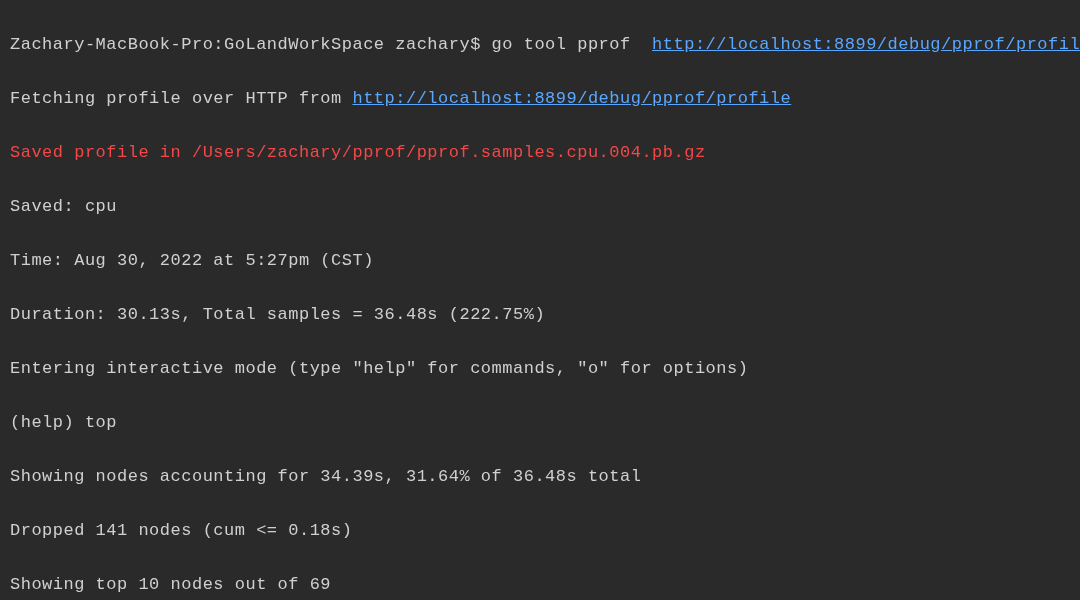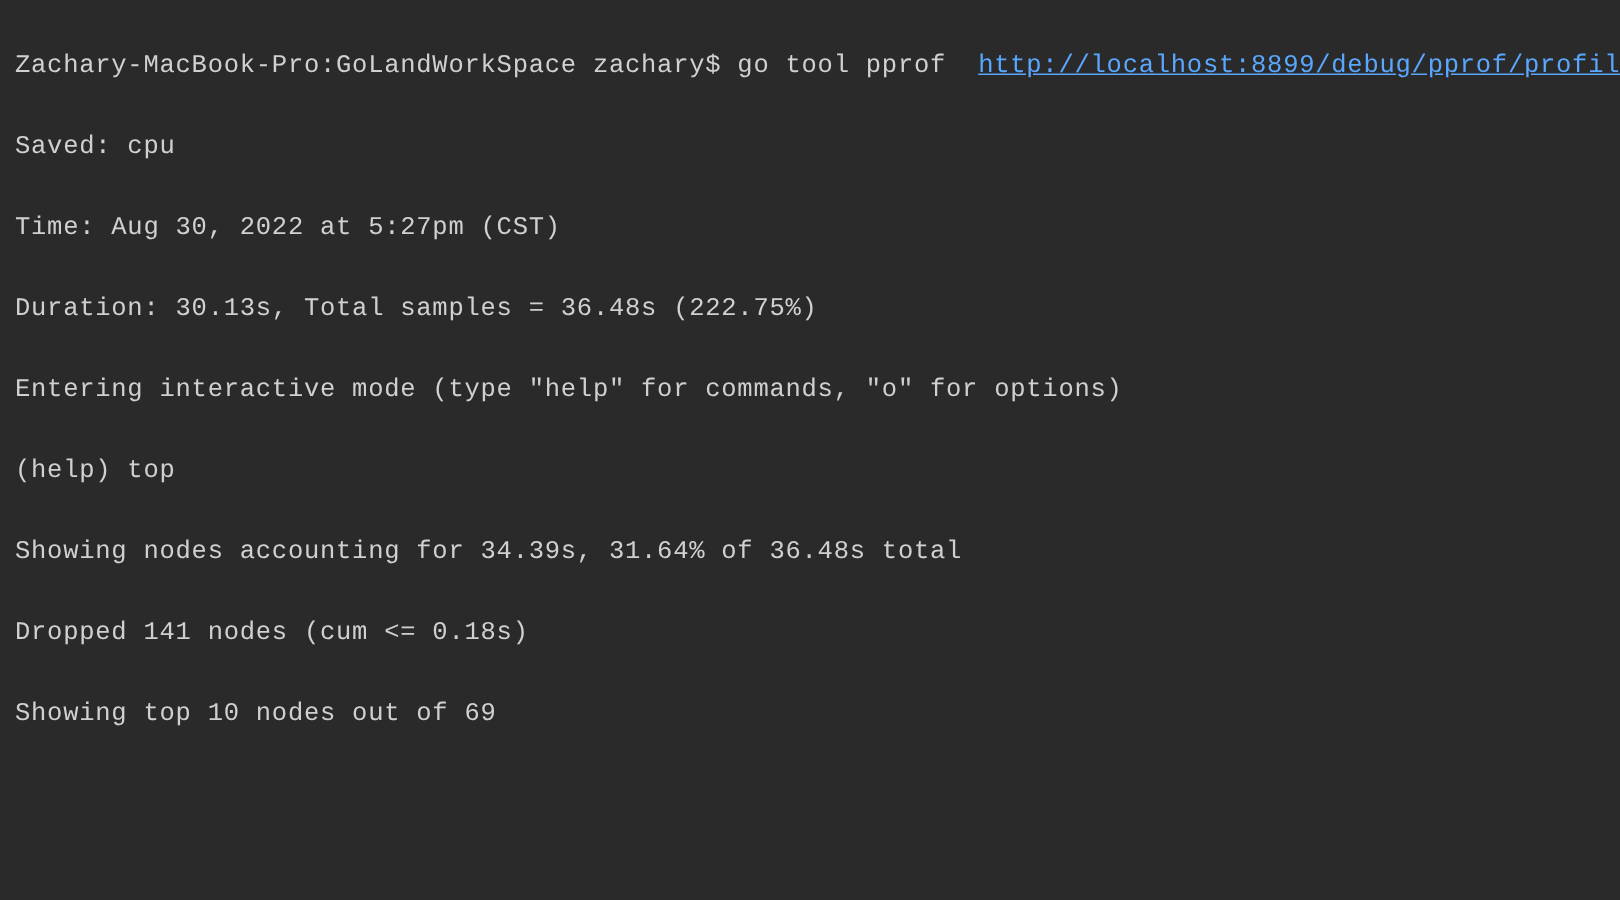--- a/index.html
+++ b/index.html
@@ -32,20 +32,22 @@
   .table-header,
   .table-row {
     white-space: pre;
   }
 </style>
 </head>
 <body>
 
 <div class="terminal">
 <div class="prompt-line"><span>Zachary-MacBook-Pro:GoLandWorkSpace zachary$ go tool pprof  </span><span class="link">http://localhost:8899/debug/pprof/profile</span></div>
+<div class="info-line"><span>Fetching profile over HTTP from </span><span class="link">http://localhost:8899/debug/pprof/profile</span></div>
+<div class="info-line red">Saved profile in /Users/zachary/pprof/pprof.samples.cpu.004.pb.gz</div>
 <div class="info-line">Saved: cpu</div>
 <div class="info-line">Time: Aug 30, 2022 at 5:27pm (CST)</div>
 <div class="info-line">Duration: 30.13s, Total samples = 36.48s (222.75%)</div>
 <div class="info-line">Entering interactive mode (type "help" for commands, "o" for options)</div>
 <div class="info-line">(help) top</div>
 <div class="info-line">Showing nodes accounting for 34.39s, 31.64% of 36.48s total</div>
 <div class="info-line">Dropped 141 nodes (cum &lt;= 0.18s)</div>
 <div class="info-line">Showing top 10 nodes out of 69</div>
 
 

